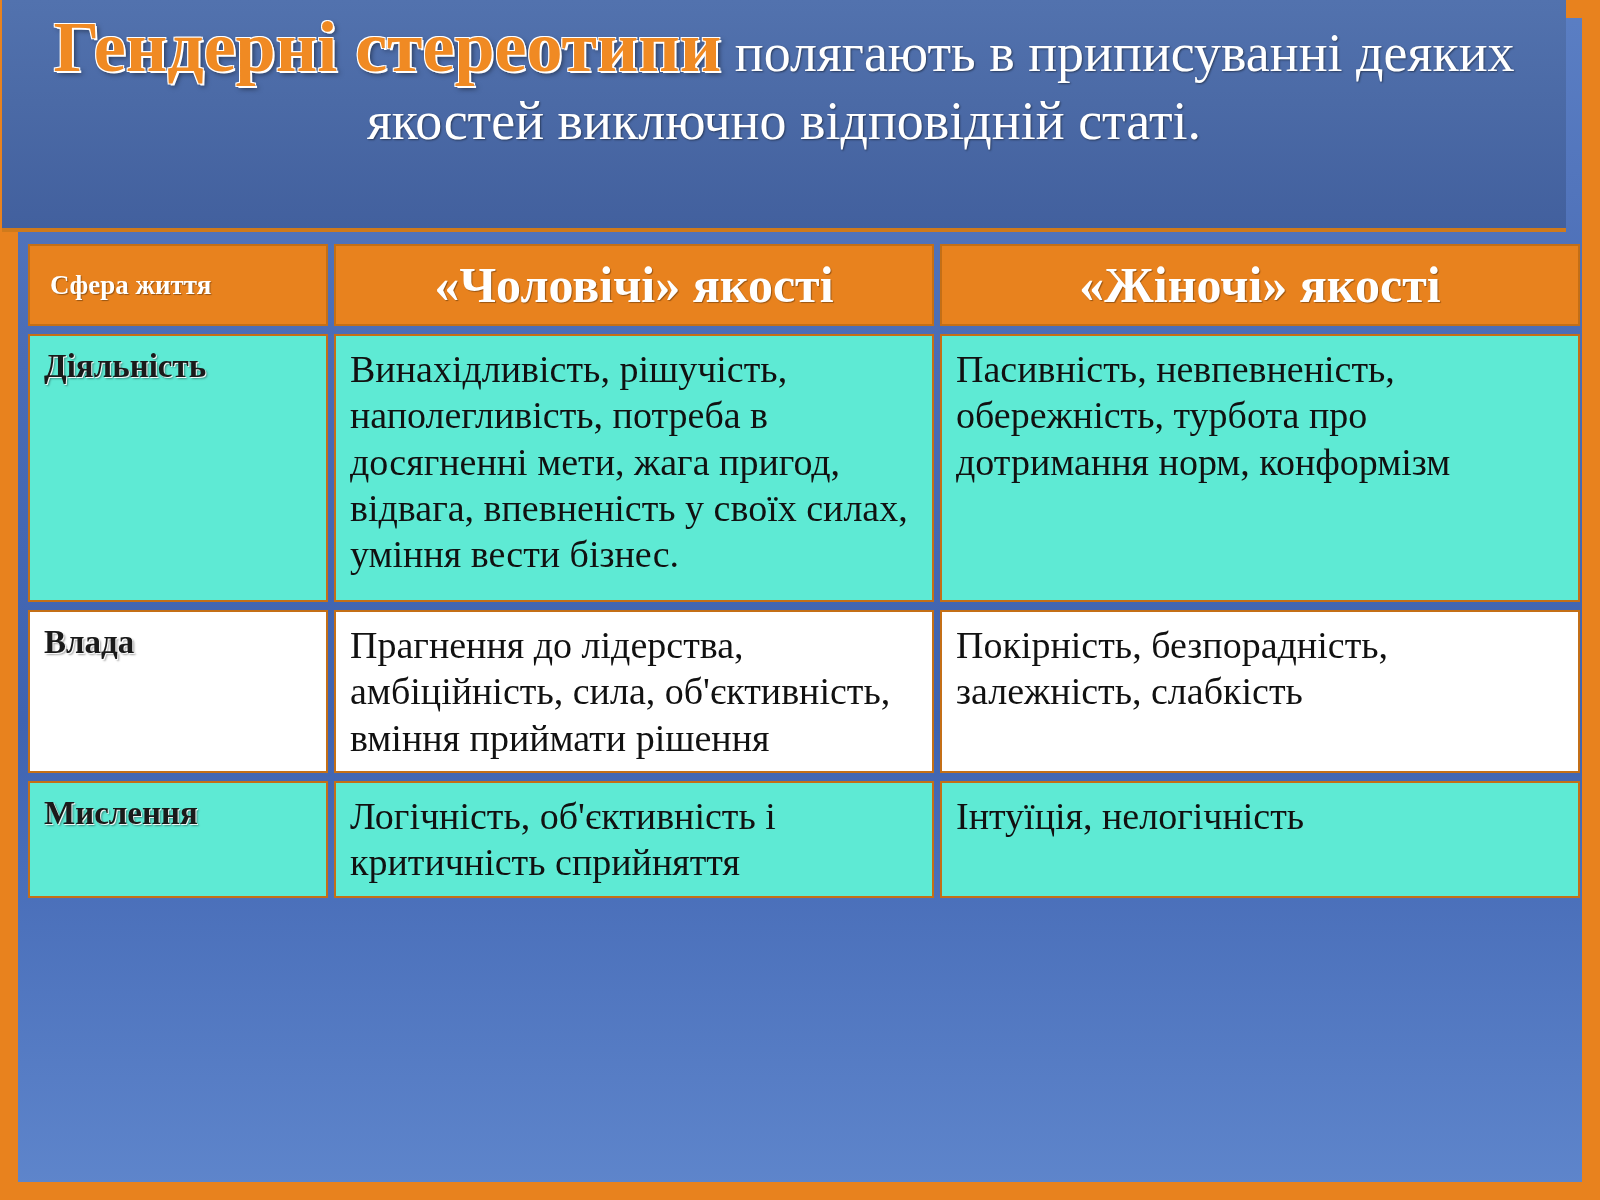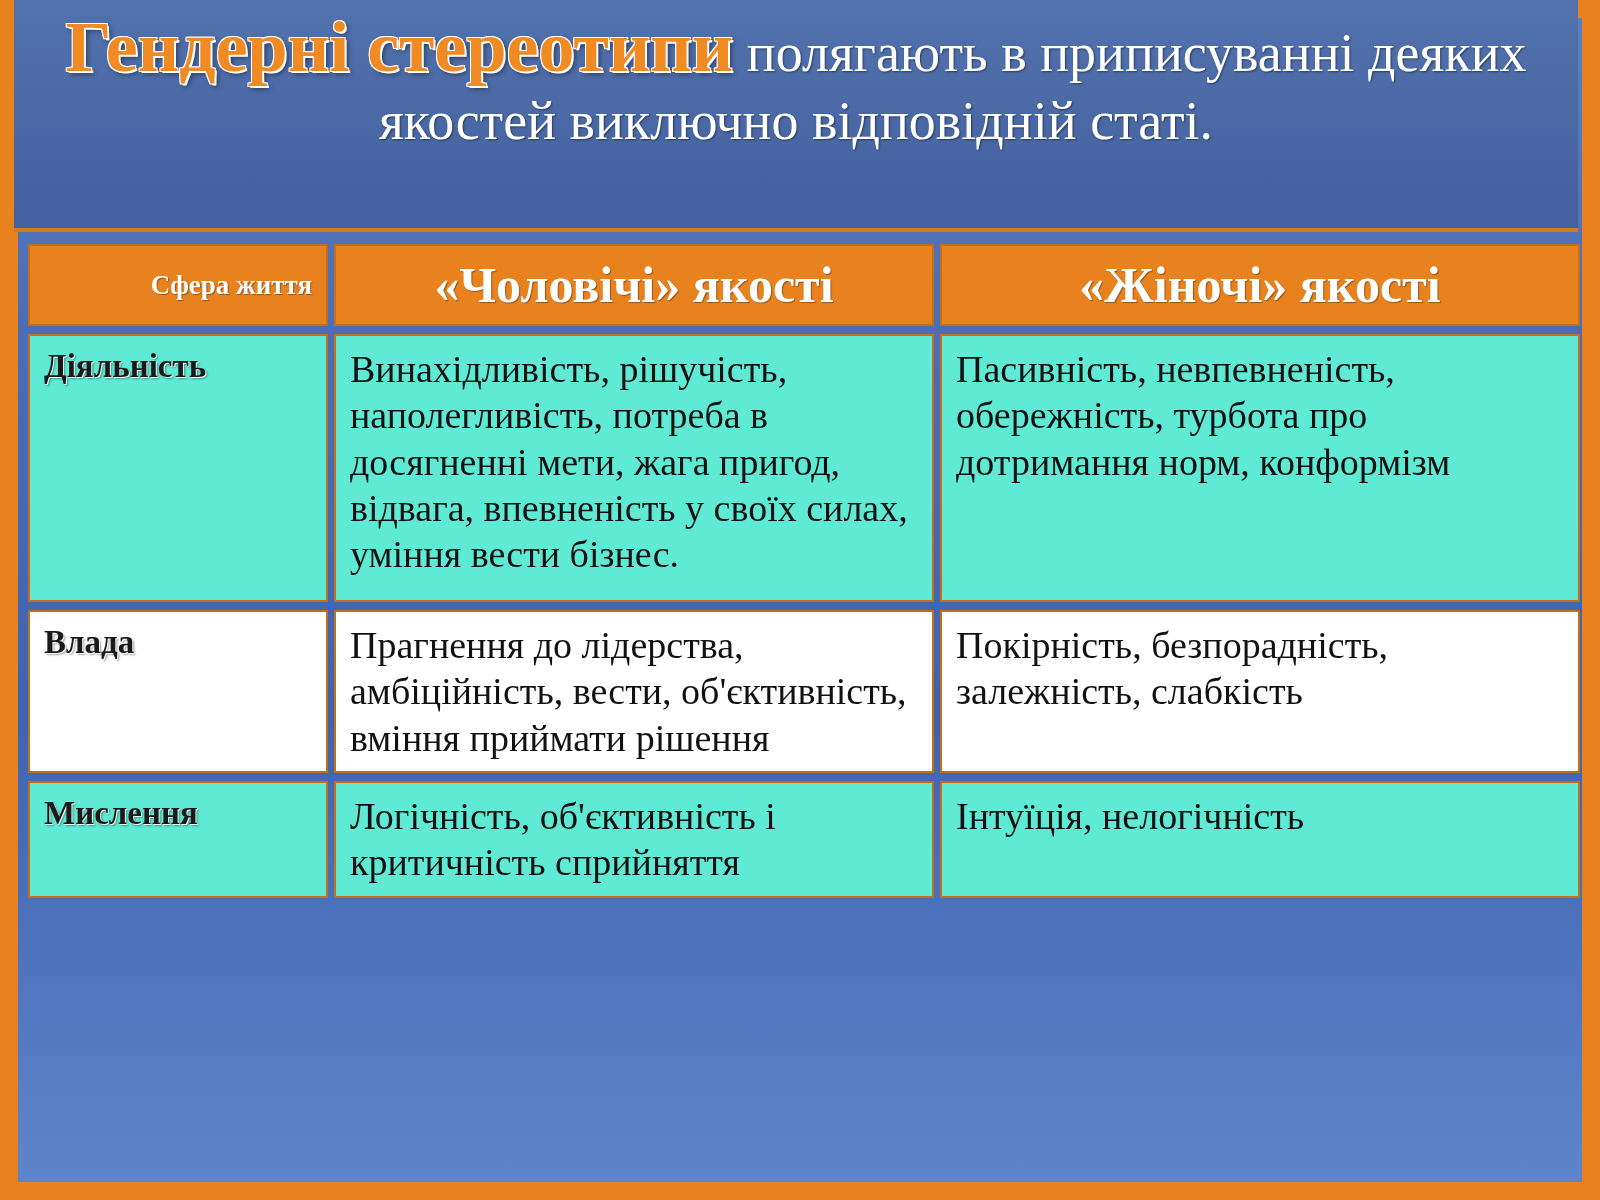--- a/index.html
+++ b/index.html
@@ -21,21 +21,21 @@
     left: 0; top: 0;
     width: 1600px; height: 1200px;
     box-sizing: border-box;
     border: 18px solid #e8821e;
     background: transparent;
   }
 
   
   .title-banner {
     position: absolute;
-    left: 14px;
+    left: 2px;
     top: 0px;
     width: 1564px;
     height: 232px;
     box-sizing: border-box;
     background: linear-gradient(180deg, #5272ae 0%, #4b6aa6 45%, #42609e 100%);
     border-bottom: 4px solid #cf7a1c;
     padding: 2px 34px 0 34px;
     text-align: center;
     overflow: hidden;
   }
@@ -91,21 +91,21 @@
     text-align: center;
     font-size: 50px;
     font-weight: bold;
     font-family: "Liberation Serif", serif;
     text-shadow: 1px 1px 1px rgba(0,0,0,0.35);
     padding: 14px 10px;
     vertical-align: middle;
   }
   thead th.sphere-head {
     font-size: 27px;
-    text-align: right;
+    text-align: left;
     vertical-align: middle;
     padding-left: 20px;
   }
 
   tbody td {
     border: 2px solid #c46f16;
     font-size: 38px;
     line-height: 1.22;
     color: #111111;
     font-family: "Liberation Serif", serif;
@@ -155,21 +155,21 @@
       </tr>
     </thead>
     <tbody>
       <tr class="shade r-activity">
         <td class="rowhead">Діяльність</td>
         <td>Винахідливість, рішучість, наполегливість, потреба в досягненні мети, жага пригод, відвага, впевненість у своїх силах, уміння вести бізнес.</td>
         <td>Пасивність, невпевненість, обережність, турбота про дотримання норм, конформізм</td>
       </tr>
       <tr class="light r-power">
         <td class="rowhead">Влада</td>
-        <td>Прагнення до лідерства, амбіційність, вести, об'єктивність, вміння приймати рішення</td>
+        <td>Прагнення до лідерства, амбіційність, сила, об'єктивність, вміння приймати рішення</td>
         <td>Покірність, безпорадність, залежність, слабкість</td>
       </tr>
       <tr class="shade r-thinking">
         <td class="rowhead">Мислення</td>
         <td>Логічність, об'єктивність і критичність сприйняття</td>
         <td>Інтуїція, нелогічність</td>
       </tr>
     </tbody>
   </table>
 </div>

